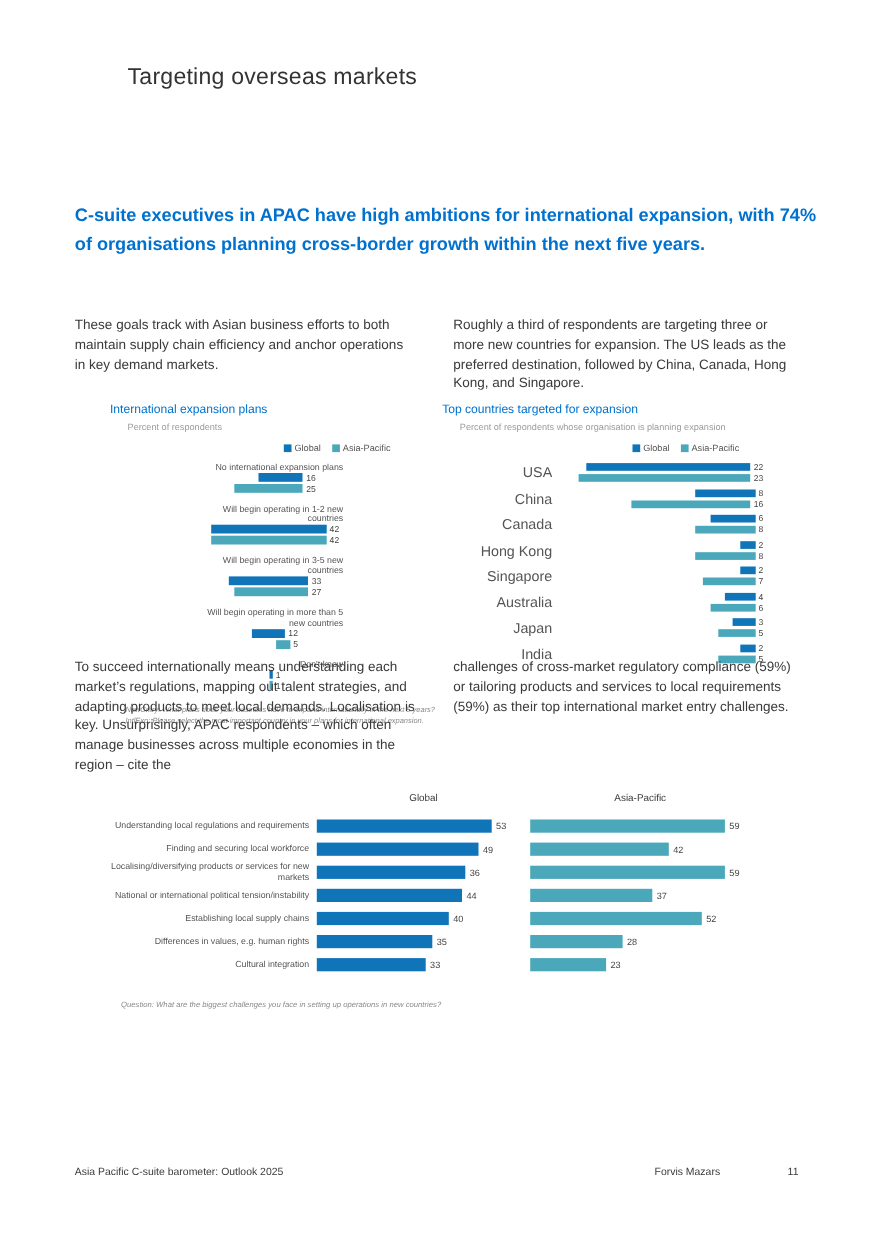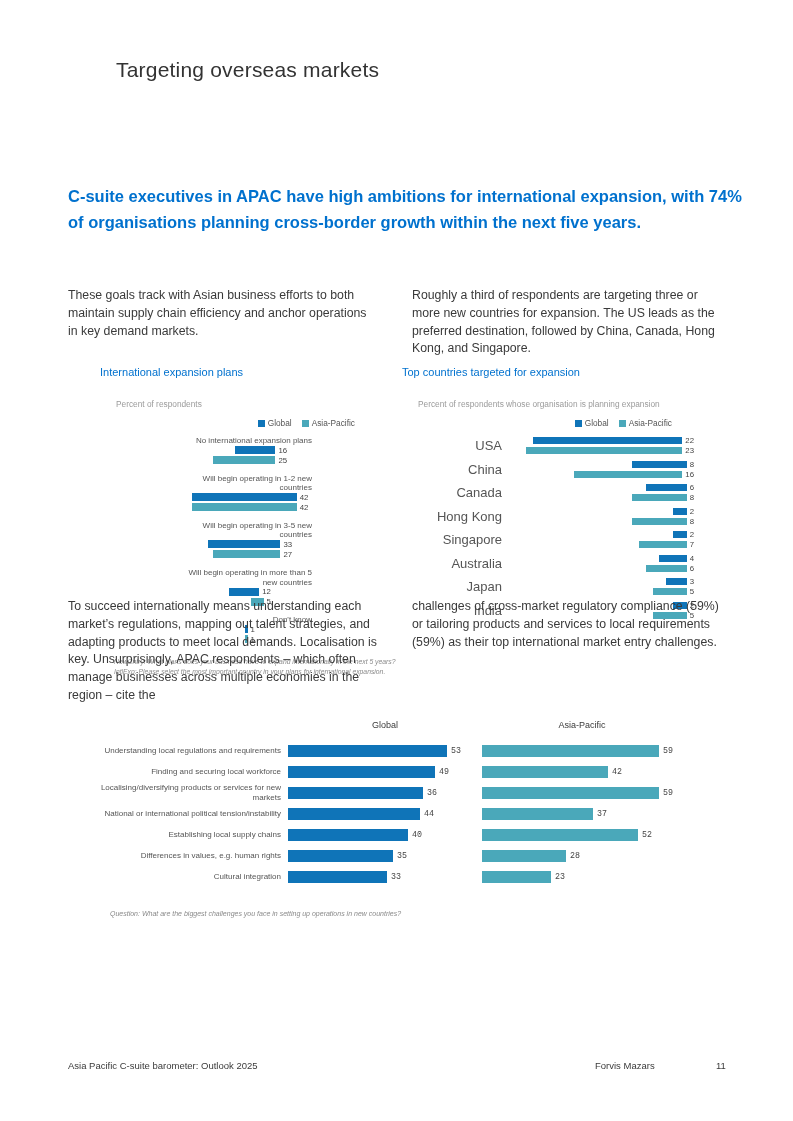--- a/index.html
+++ b/index.html
@@ -23,21 +23,21 @@
   }
   .col-text{ position:absolute; font-size:12.3px; line-height:1.45; color:#3a3a3a; }
   #intro-left{ left:68px; top:287px; width:302px; }
   #intro-right{ left:412px; top:287px; width:310px; }
   #body-left{ left:68px; top:598px; width:310px; }
   #body-right{ left:412px; top:598px; width:310px; }
 
   .chart{ position:absolute; }
   #chart1{ left:100px; top:366px; width:300px; }
   #chart2{ left:402px; top:366px; width:292px; }
-  .chart-title{ font-size:11px; font-weight:400; color:var(--headline); margin-bottom:21px; }
+  .chart-title{ font-size:11px; font-weight:400; color:var(--headline); margin-bottom:5px; }
   .chart-subtitle{ font-size:8.3px; color:#9b9b9b; margin-bottom:9px;padding-left:16px; }
   .legend{ display:flex; justify-content:flex-end; align-items:center; gap:10px;
            font-size:8.3px; color:#555; margin-bottom:8px; }
   #chart1 .legend{ padding-right:45px; }
   #chart2 .legend{ padding-right:22px; }
   .legend-item{ display:flex; align-items:center; }
   .swatch{ width:7px; height:7px; display:inline-block; margin-right:3px; }
   .sw-global{ background:var(--global); }
   .sw-ap{ background:var(--ap); }
 
@@ -57,21 +57,21 @@
   #chart1 .footnote{ margin-top:12px; padding-left:14px; width:300px; }
 
   #chart3{ left:88px; top:720px; width:620px; }
   .c3-headers{ display:flex; font-size:9px; color:#3a3a3a; margin-bottom:10px; }
   .c3-h-spacer{ width:200px; }
   .c3-h{ text-align:center; }
   .c3-h.g{ width:194px; }
   .c3-h.a{ width:200px; }
   .c3-row{ display:flex; align-items:center; min-height:21px; }
   .c3-label{ width:200px; padding-right:7px; text-align:right; font-size:8px; color:#555; line-height:1.2; }
-  .c3-cell{ display:flex; align-items:center;font-family:Liberation Mono, monospace; }
+  .c3-cell{ display:flex; align-items:center; }
   .c3-cell.g{ width:194px; }
   .c3-cell.a{ width:200px; }
   .c3-bar{ height:12px; }
   .c3-val{ font-size:8.3px; color:#444; margin-left:4px; }
   .c3-footnote{ margin-top:22px; padding-left:22px; font-size:7px; }
 
   .footer{ position:absolute; left:0; top:1060px; width:793px; font-size:9.5px; color:#3a3a3a; }
   .footer-left{ position:absolute; left:68px; top:0; }
   .footer-brand{ position:absolute; left:595px; top:0; }
   .footer-page{ position:absolute; left:716px; top:0; }

